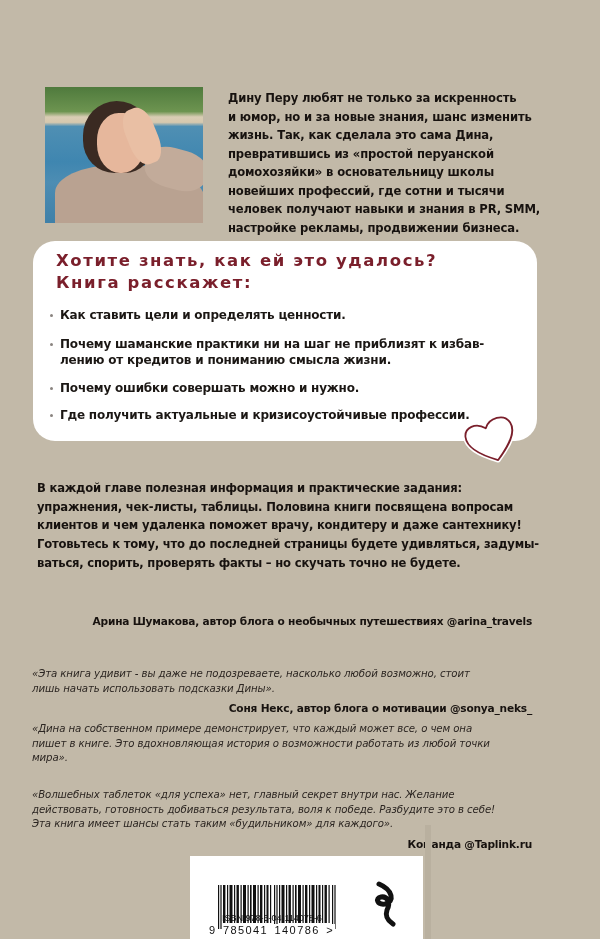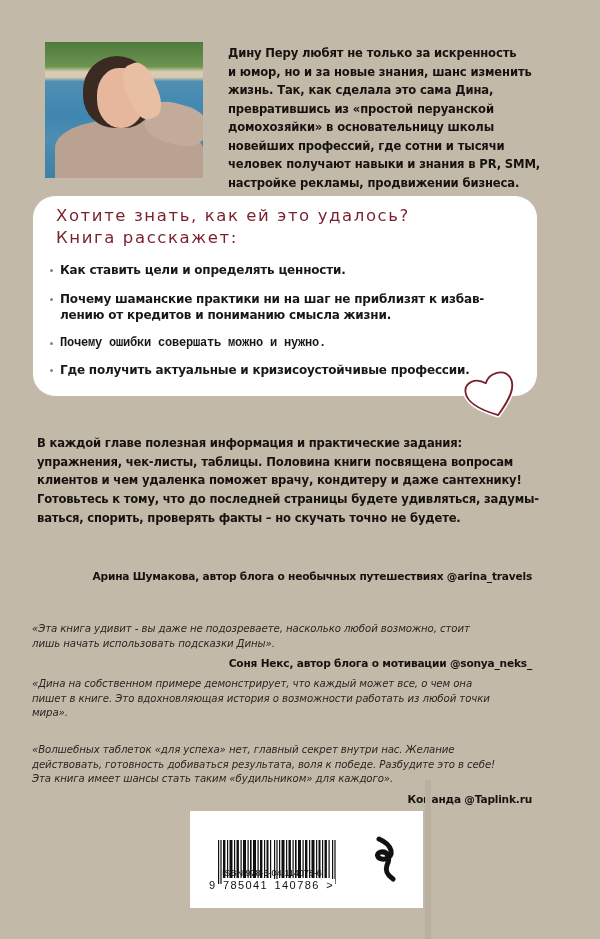--- a/index.html
+++ b/index.html
@@ -3,21 +3,21 @@
 <meta charset="utf-8">
 <style>
   * { margin: 0; padding: 0; box-sizing: border-box; }
   html, body { width: 600px; height: 939px; overflow: hidden; }
   body {
     background: #c2b9a8;
     font-family: "DejaVu Sans", "Liberation Sans", sans-serif;
     color: #1a1614;
     position: relative;
   }
-  .page { position: relative; width: 600px; height: 817px; }
+  .page { position: relative; width: 600px; height: 817px; margin-top: 45px; }
 
   
   .author-photo {
     position: absolute; left: 45px; top: 42px; width: 158px; height: 136px;
     overflow: hidden;
     background: linear-gradient(180deg, #4f7a3d 0%, #6d9450 18%, #d9cdb4 22%, #d6c8ae 26%, #4f8fb3 29%, #3f86b0 55%, #4d8db3 70%, #3f80a8 100%);
   }
   .author-photo .hair {
     position: absolute; left: 38px; top: 14px; width: 70px; height: 72px;
     border-radius: 48% 52% 40% 45%;
@@ -55,38 +55,38 @@
   .author-bio .line { display: block; white-space: nowrap; }
 
   
   .card {
     position: absolute; left: 33px; top: 196px; width: 504px; height: 200px;
     background: #ffffff;
     border-radius: 22px;
   }
   .card-title {
     position: absolute; left: 56px; top: 205px;
-    color: #7a1f2b; font-weight: normal;
+    color: #7a1f2b; font-weight: bold;
     font-size: 16.5px; line-height: 22px; letter-spacing: 1.6px;
   }
   .card-title .line { display: block; white-space: nowrap; }
   .card-list {
     position: absolute; left: 48px; top: 262px; width: 470px; list-style: none;
     font-size: 12px; line-height: 16.5px; font-weight: bold; color: #1b1714;
     letter-spacing: -0.2px;
   }
   .card-list li { position: relative; padding-left: 12px; margin-bottom: 9px; }
   .card-list li .line { display: block; white-space: nowrap; }
   .card-list li::before {
     content: ""; position: absolute; left: 2px; top: 7px;
     width: 3px; height: 3px; border-radius: 50%; background: #8a8480;
   }
   .card-list li:nth-child(1) { margin-bottom: 12px; }
   .card-list li:nth-child(2) { margin-bottom: 11px; }
-  .card-list li:nth-child(3) { margin-bottom: 11px; font-family: Liberation Mono, monospace; }
+  .card-list li:nth-child(3) { margin-bottom: 11px; }
 
   .heart {
     position: absolute; left: 462px; top: 370px; width: 60px; height: 52px;
   }
 
   
   .summary {
     position: absolute; left: 37px; top: 434px; width: 530px;
     font-size: 11.6px; line-height: 18.7px; font-weight: bold; color: #17120f;
     letter-spacing: -0.2px;

